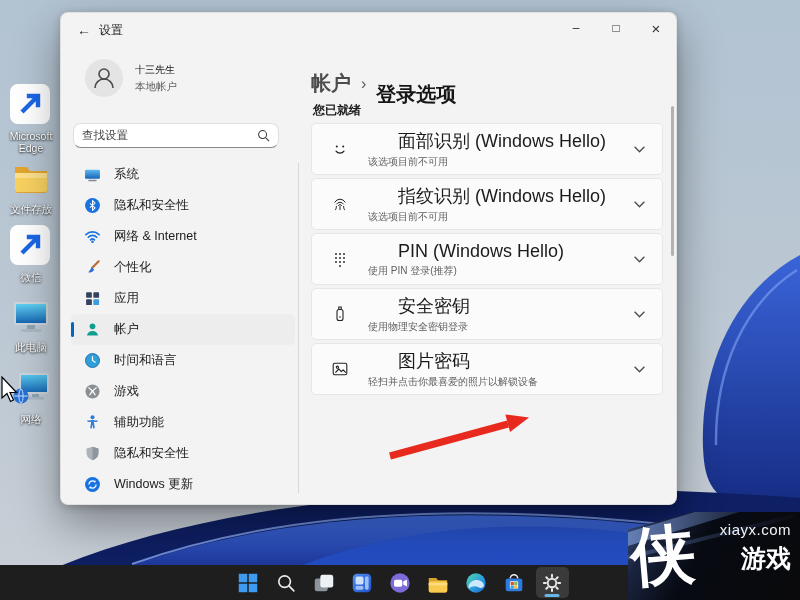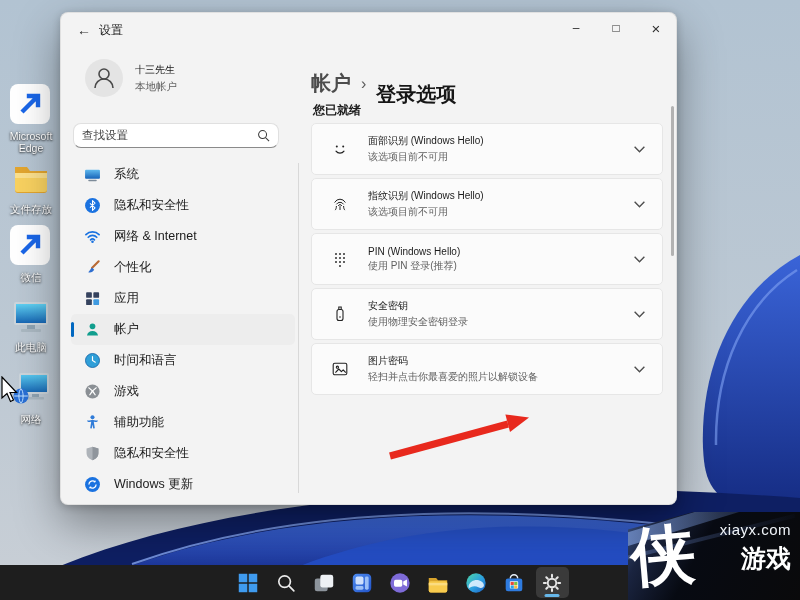--- a/index.html
+++ b/index.html
@@ -59,21 +59,21 @@
   .crumb-cur { color:#161616;margin-top:22px; }
   .sect { position:absolute; left:252px; top:89px; font-size:12px; font-weight:700; color:#1b1b1b; }
   .cards { position:absolute; left:250px; top:110px; width:352px; }
   .card { background:#fbfbfb; border:1px solid #e6e6e6; border-radius:5px; margin-bottom:3px;
           height:52px; overflow:hidden; }
   .card.pw { height:93px; }
   .card-h { height:50px; display:flex; align-items:center; padding:0 16px 0 18px; gap:18px; }
   .cicon { width:20px; height:20px; flex:none; display:flex; }
   .cicon svg { width:20px; height:20px; }
   .ct { flex:1; min-width:0; }
-  .ct .t { font-size:10px; color:#1b1b1b; }
+  .ct .t { font-size:18px; color:#1b1b1b;margin-left:30px; }
   .ct .s { font-size:10px; color:#5f5f5f; margin-top:2px; }
   .chev { width:13px; height:9px; display:flex; flex:none; }
   .subrow { border-top:1px solid #ececec; height:41px; position:relative; display:flex; align-items:center; }
   .status { margin-left:56px; font-size:12px; color:#1b1b1b; }
   .chgbtn { position:absolute; right:33px; top:8px; width:100px; height:25px; background:#fdfdfd;
             border:1px solid #d6d6d6; border-radius:4px; font-size:12px; color:#1b1b1b;
             display:flex; align-items:center; justify-content:center; }
   .scrollbar { position:absolute; right:2px; top:93px; width:3px; height:150px; background:#9c9c9c;
                border-radius:2px; opacity:.75; }
   

